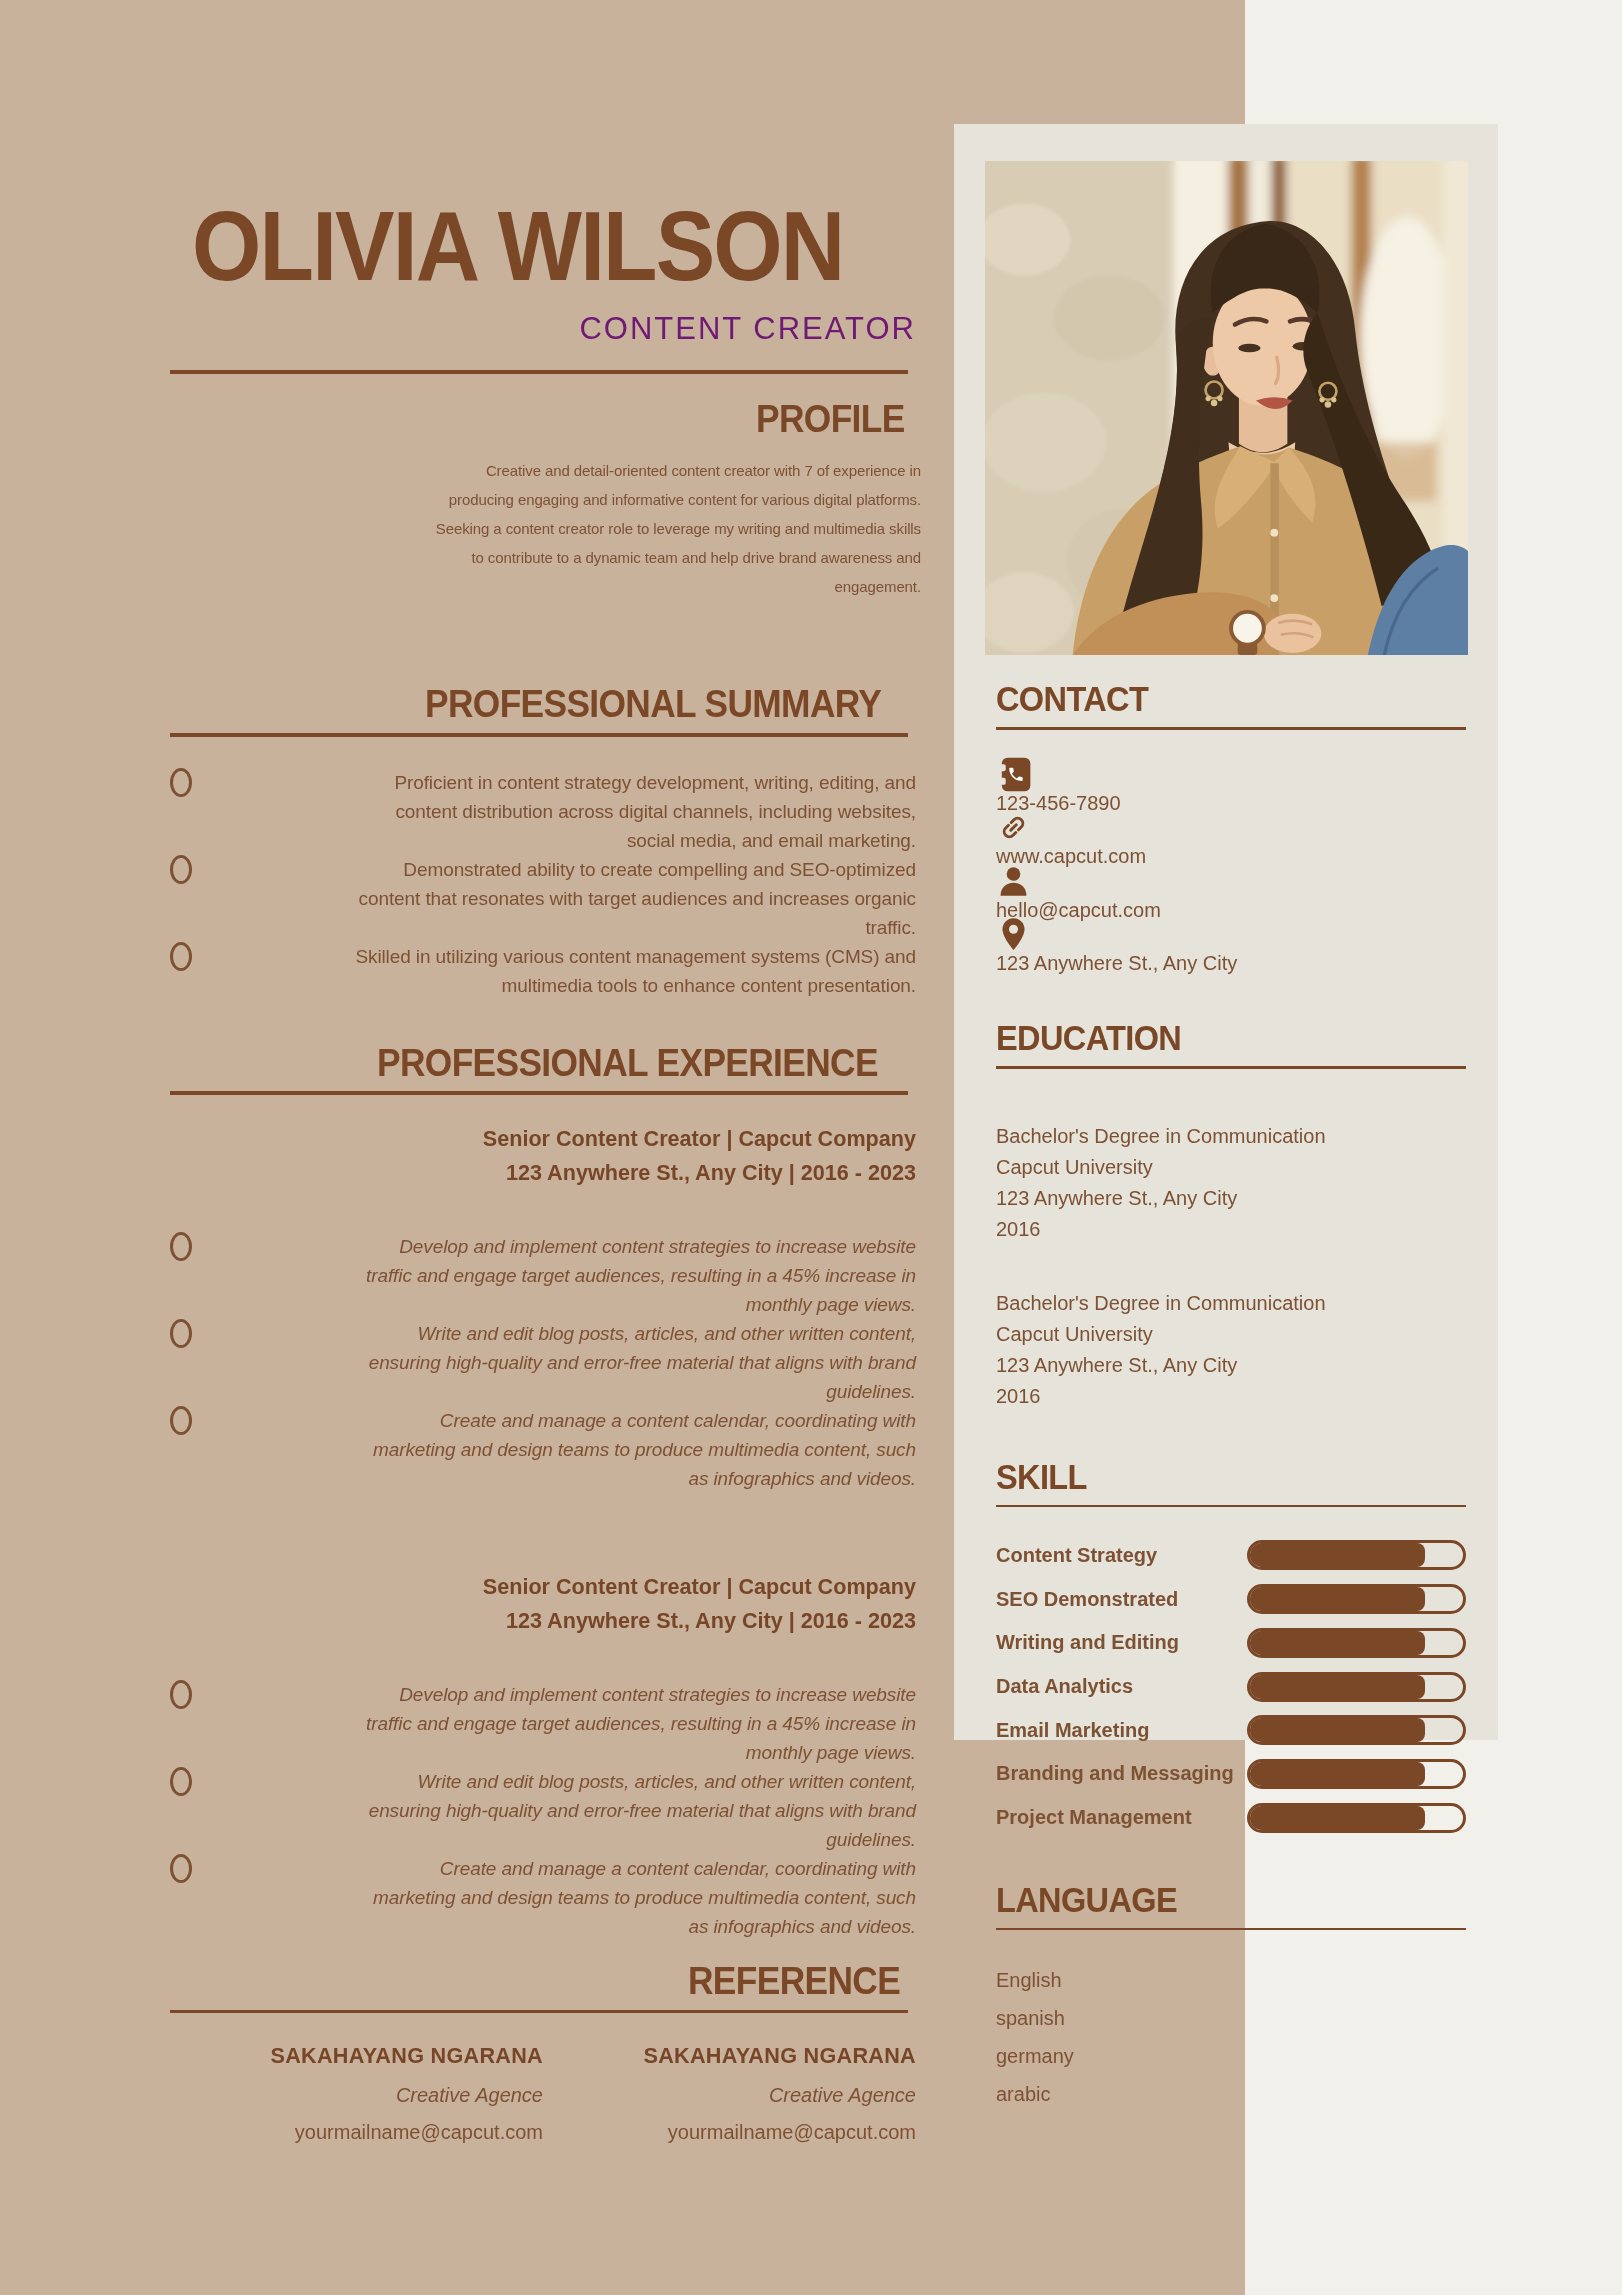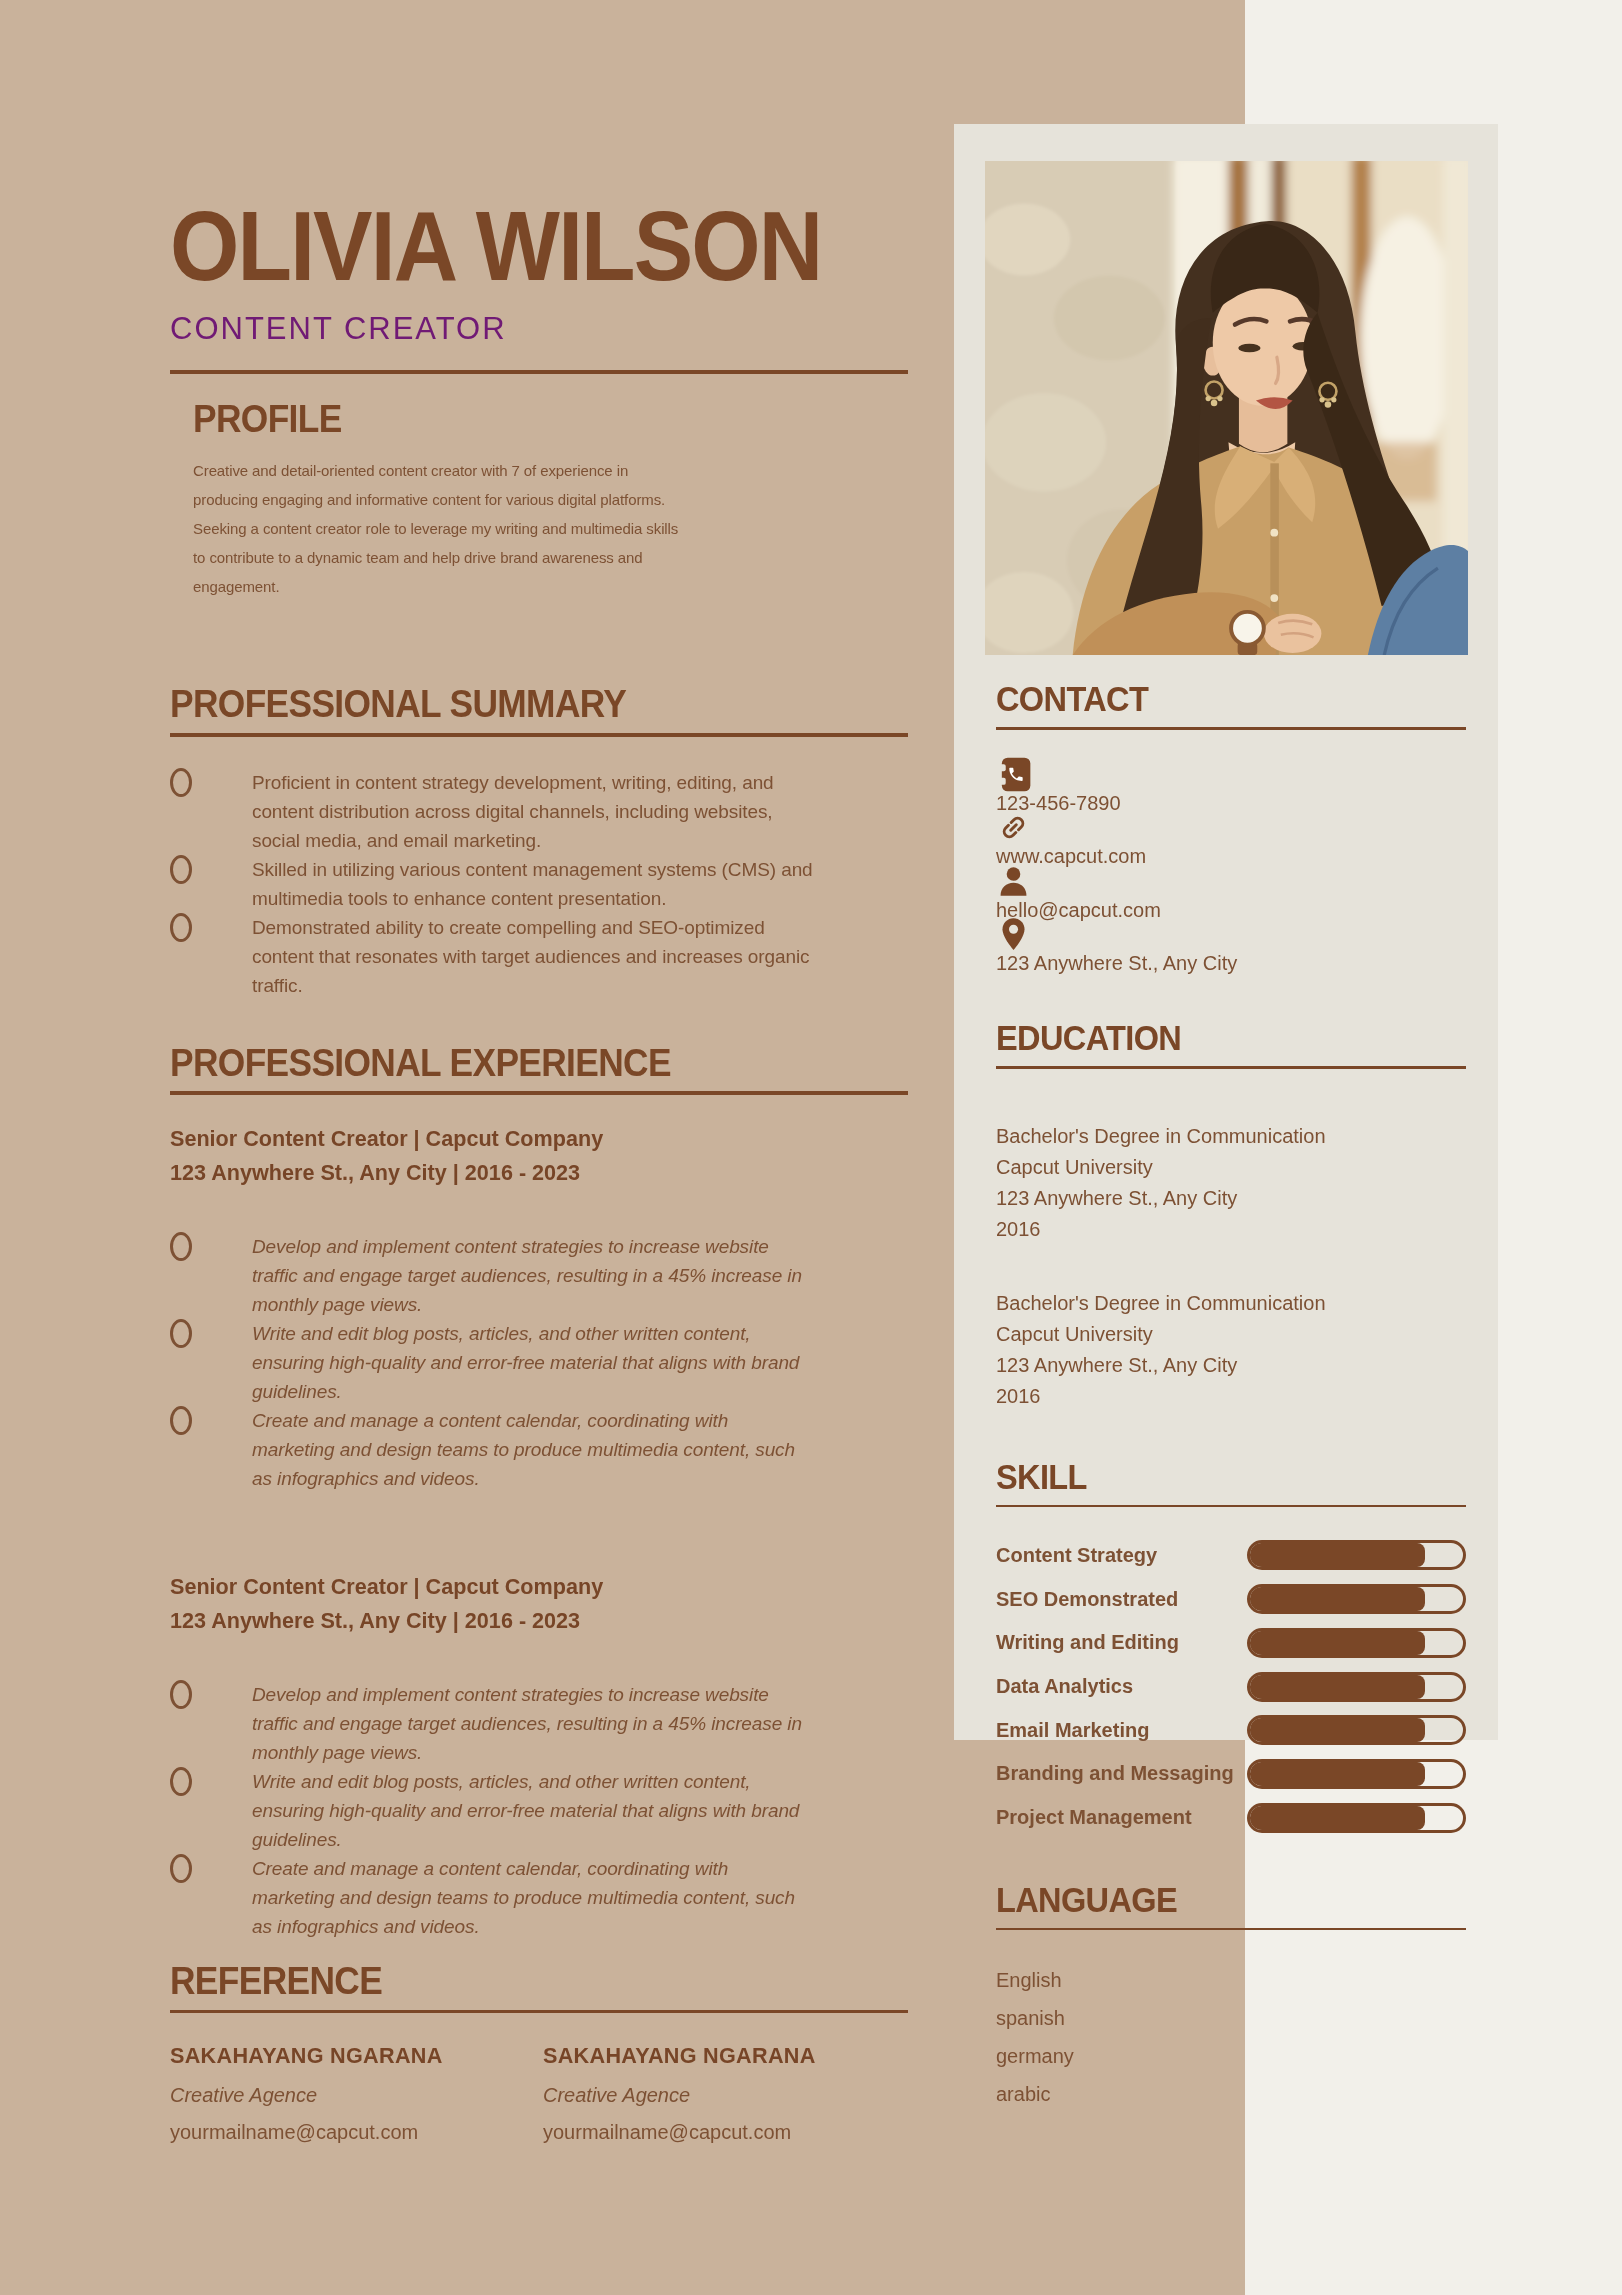--- a/index.html
+++ b/index.html
@@ -2,21 +2,21 @@
 <html style="font-size:10.5px"><head>
 <meta charset="utf-8">
 <style>
   * { margin:0; padding:0; box-sizing:border-box; }
   html,body { width:1623px; height:2295px; }
   body { font-family:"Liberation Sans", sans-serif; }
   .page { position:relative; width:1623px; height:2295px; background:#c9b29b; overflow:hidden; color:#7d5134; }
   .strip { position:absolute; left:1245px; top:0; width:378px; height:2295px; background:#f2f0ea; }
 
   
-  .left { position:absolute; left:170px; top:0; width:746px; }
+  .left { position:absolute; left:170px; top:0; width:746px;text-align:right; }
   h1.name { padding-top:196px; font-size:99px; font-weight:700; color:#7a4727; line-height:1; }
   .cxname { display:inline-block; transform:scaleX(.9); transform-origin:left bottom; letter-spacing:-2px; white-space:nowrap; }
   .role { margin-top:15.7px; font-size:31px; letter-spacing:2px; color:#701a75; }
   .rule { width:738px; height:3.3px; background:#7a4727; }
   .rule-head { margin-top:23.6px; }
   section .rule { margin-top:7.9px; }
   h2 { font-size:38px; font-weight:700; color:#7a4727; line-height:1.05; }
   .cx { display:inline-block; transform:scaleX(.93); transform-origin:left center; letter-spacing:-0.7px; white-space:nowrap; }
   .body { font-size:19px; line-height:29px; color:#7d5134; letter-spacing:-0.1px; }
   .pre { white-space:pre-line; }
@@ -91,28 +91,28 @@
       <div class="rule"></div>
       <ul class="blist">
         <li>
           <span class="ring"></span>
           <p class="body pre">Proficient in content strategy development, writing, editing, and
 content distribution across digital channels, including websites,
 social media, and email marketing.</p>
         </li>
         <li>
           <span class="ring"></span>
-          <p class="body pre">Skilled in utilizing various content management systems (CMS) and
-multimedia tools to enhance content presentation.</p>
+          <p class="body pre">Demonstrated ability to create compelling and SEO-optimized
+content that resonates with target audiences and increases organic
+traffic.</p>
         </li>
         <li>
           <span class="ring"></span>
-          <p class="body pre">Demonstrated ability to create compelling and SEO-optimized
-content that resonates with target audiences and increases organic
-traffic.</p>
+          <p class="body pre">Skilled in utilizing various content management systems (CMS) and
+multimedia tools to enhance content presentation.</p>
         </li>
       </ul>
     </section>
 
     <section id="experience">
       <h2><span class="cx">PROFESSIONAL EXPERIENCE</span></h2>
       <div class="rule"></div>
 
       <article class="job">
         <div class="jt">Senior Content Creator | Capcut Company</div>

